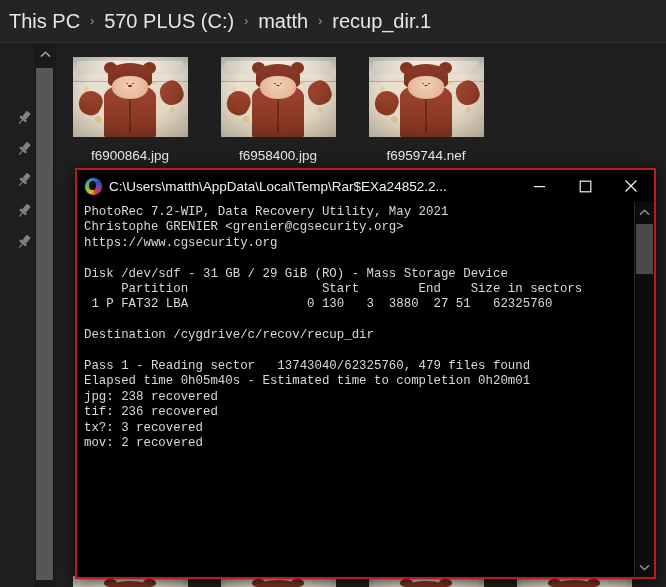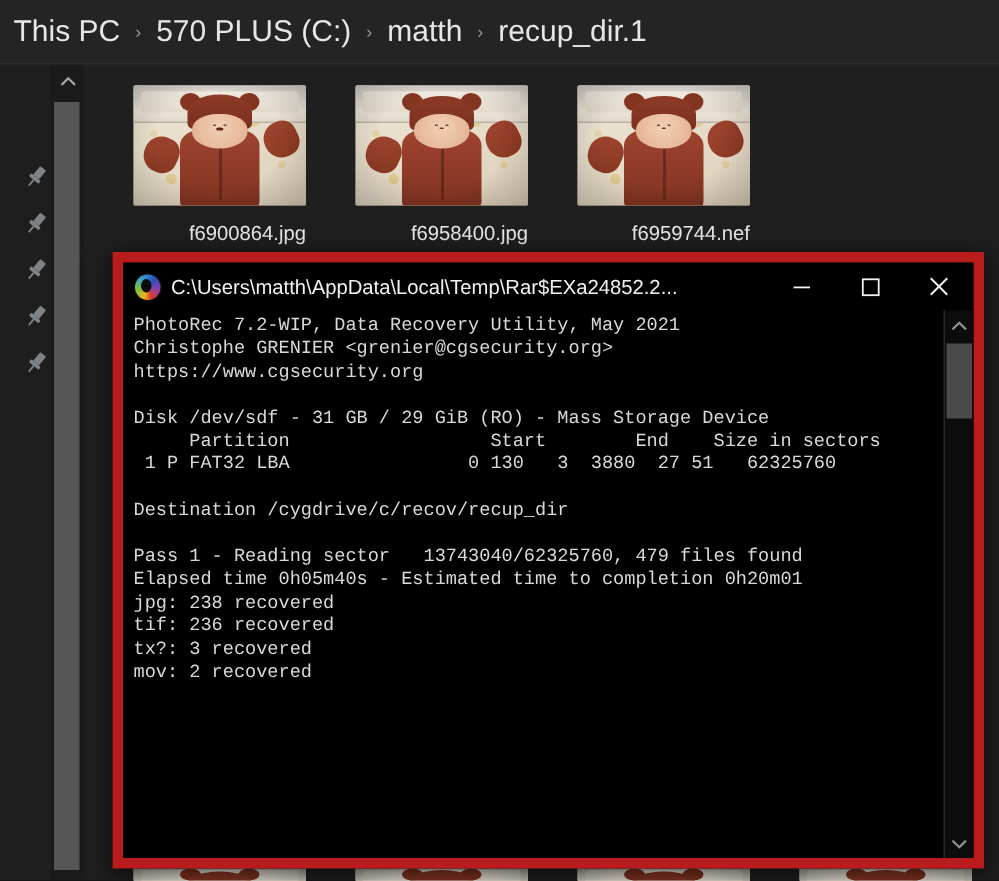--- a/index.html
+++ b/index.html
@@ -108,21 +108,21 @@
     left: 0; top: 0;
     width: 610px;
     display: flex;
     flex-wrap: wrap;
   }
   .thumb-cell {
     width: 148px;
     padding-top: 14px;
     display: flex;
     flex-direction: column;
-    align-items: flex-end;
+    align-items: center;
   }
   .thumb-img {
     width: 115px; height: 80px;
     border-radius: 1px;
     overflow: hidden;
     position: relative;
     background: #c8b49c;
   }
   .thumb-name {
     margin-top: 11px;
@@ -223,21 +223,21 @@
     overflow: hidden;
   }
   #thumb-row-2 .thumb-cell { padding-top: 14px; }
 
   
   #terminal {
     position: absolute;
     left: 75px; top: 168px;
     width: 581px; height: 411px;
     background: #000000;
-    border: 7px solid #b91c1c;
+    border: 2px solid #b91c1c;
     box-shadow: 0 3px 16px rgba(0,0,0,.75);
     box-sizing: border-box;
     overflow: hidden;
   }
   #term-titlebar {
     position: absolute;
     left: 0; top: 0;
     width: 100%; height: 32px;
     background: #000000;
     display: flex;

